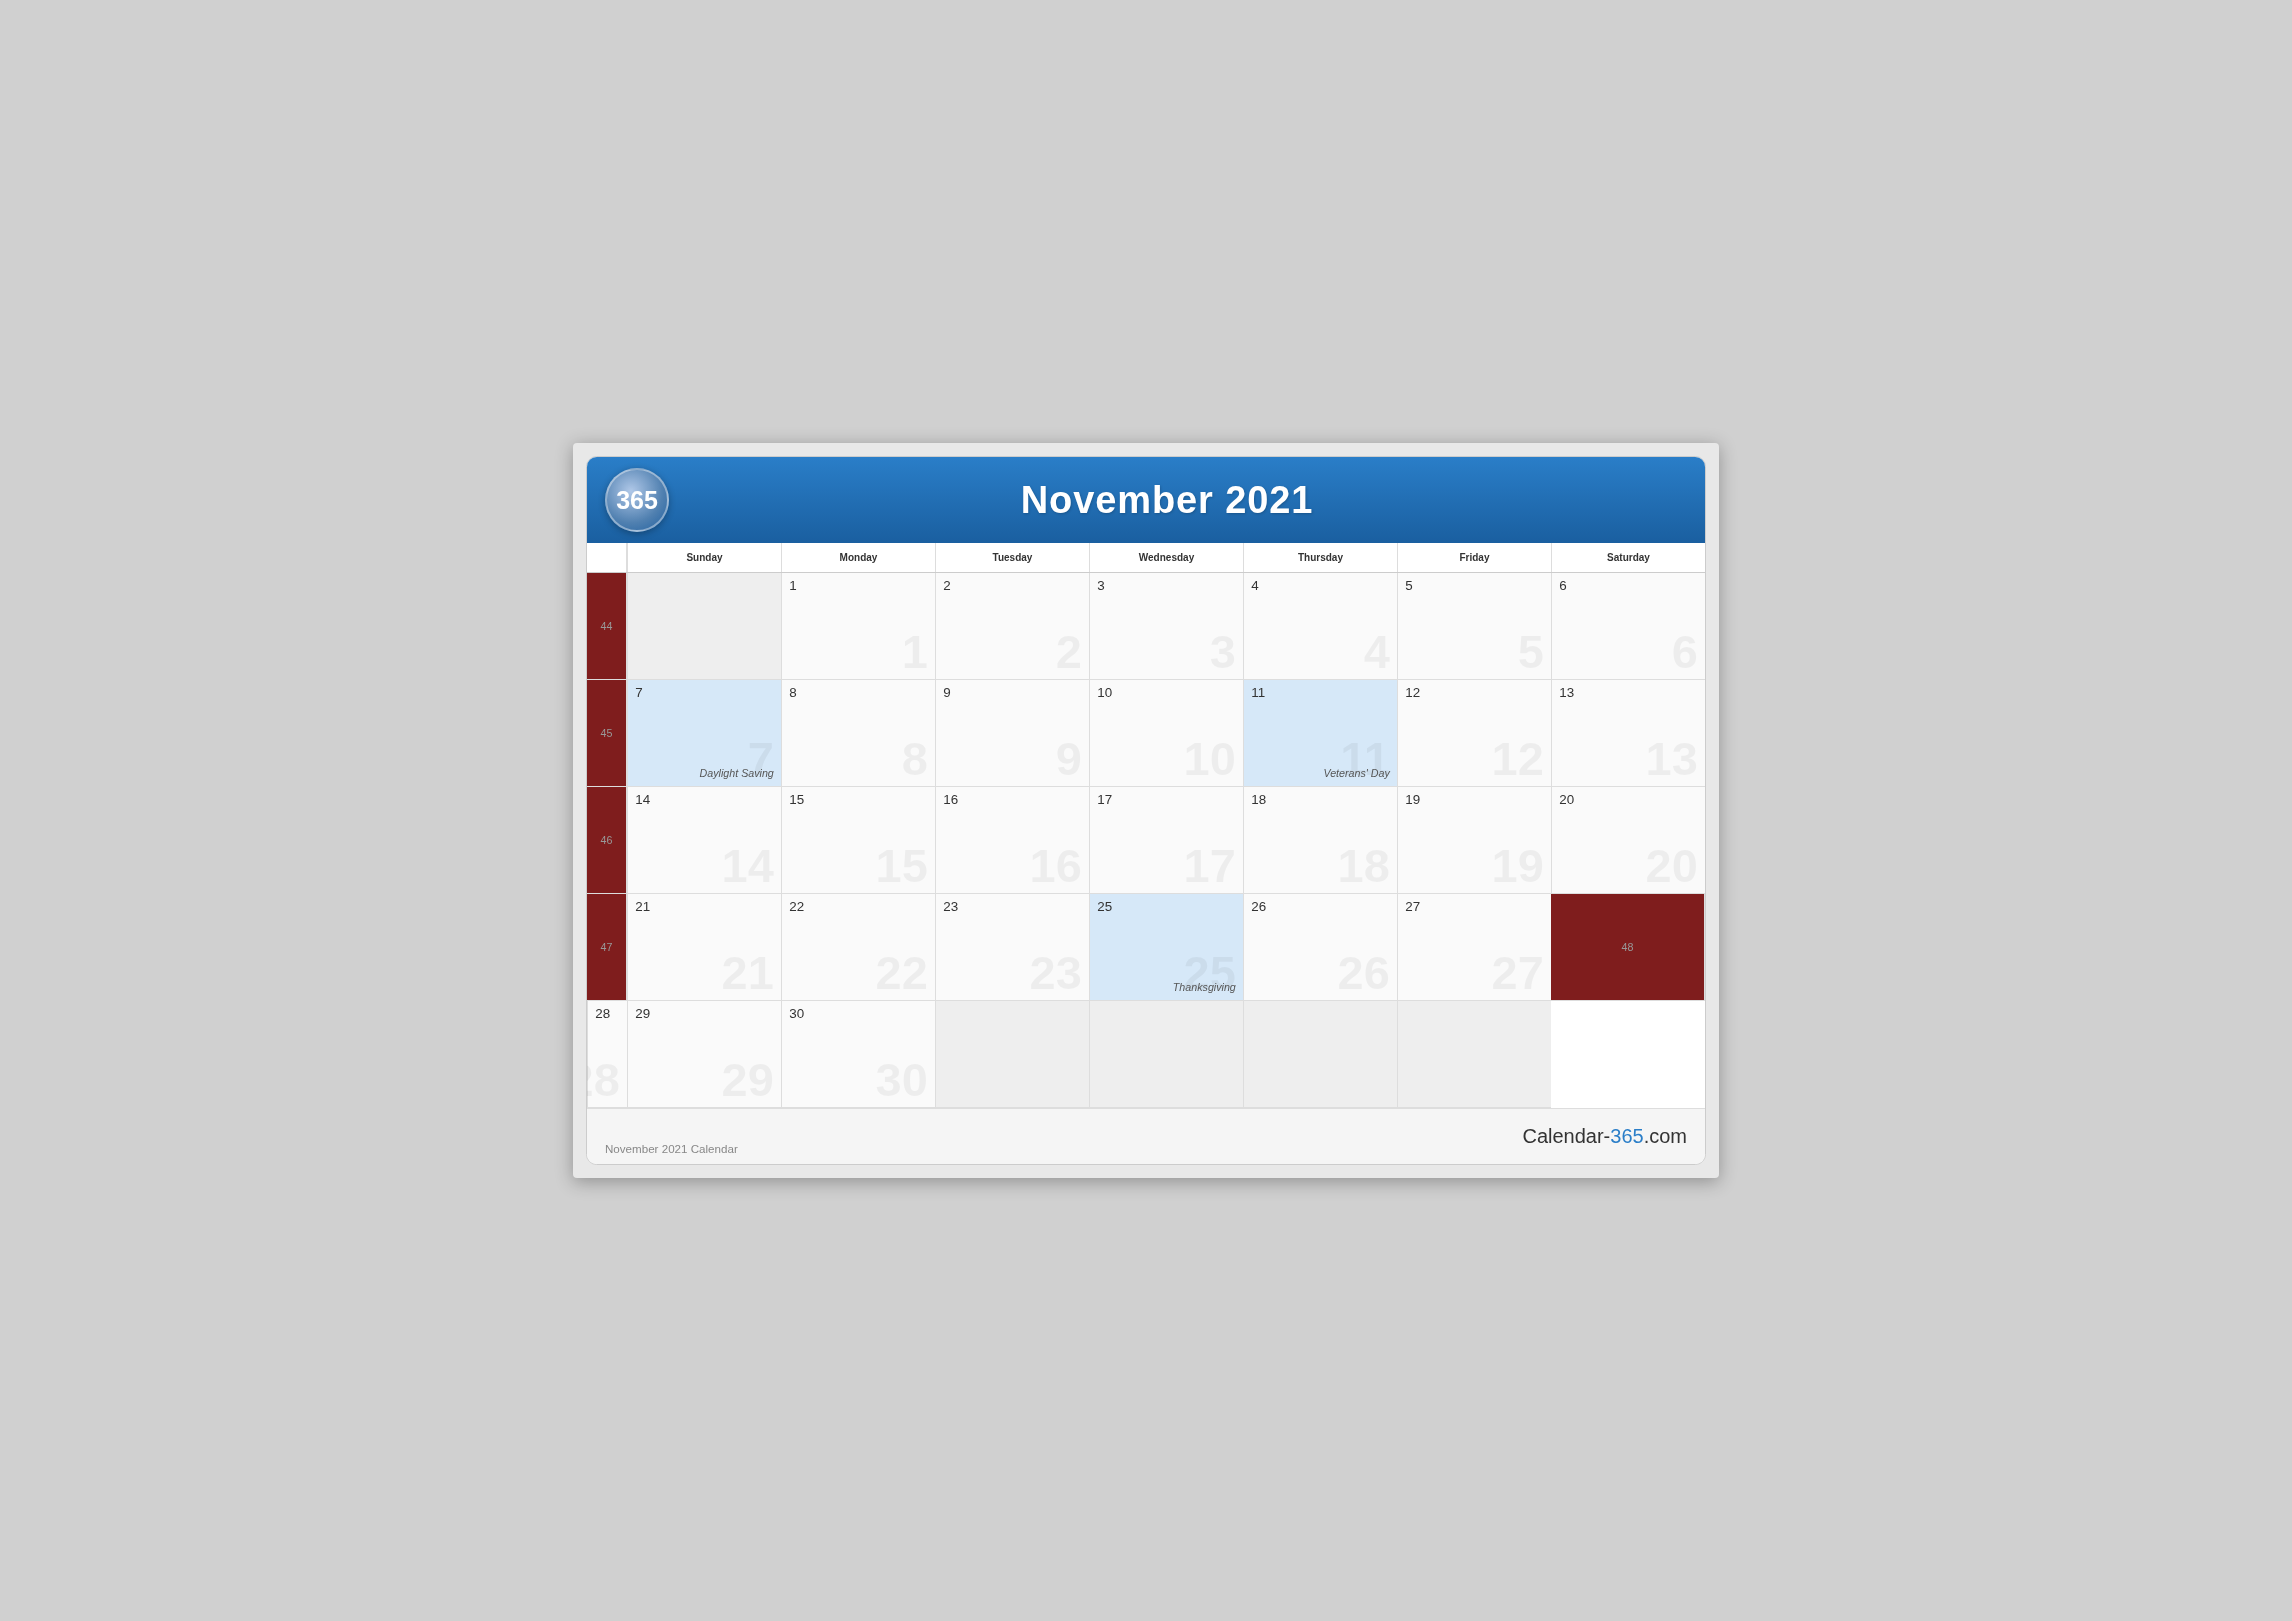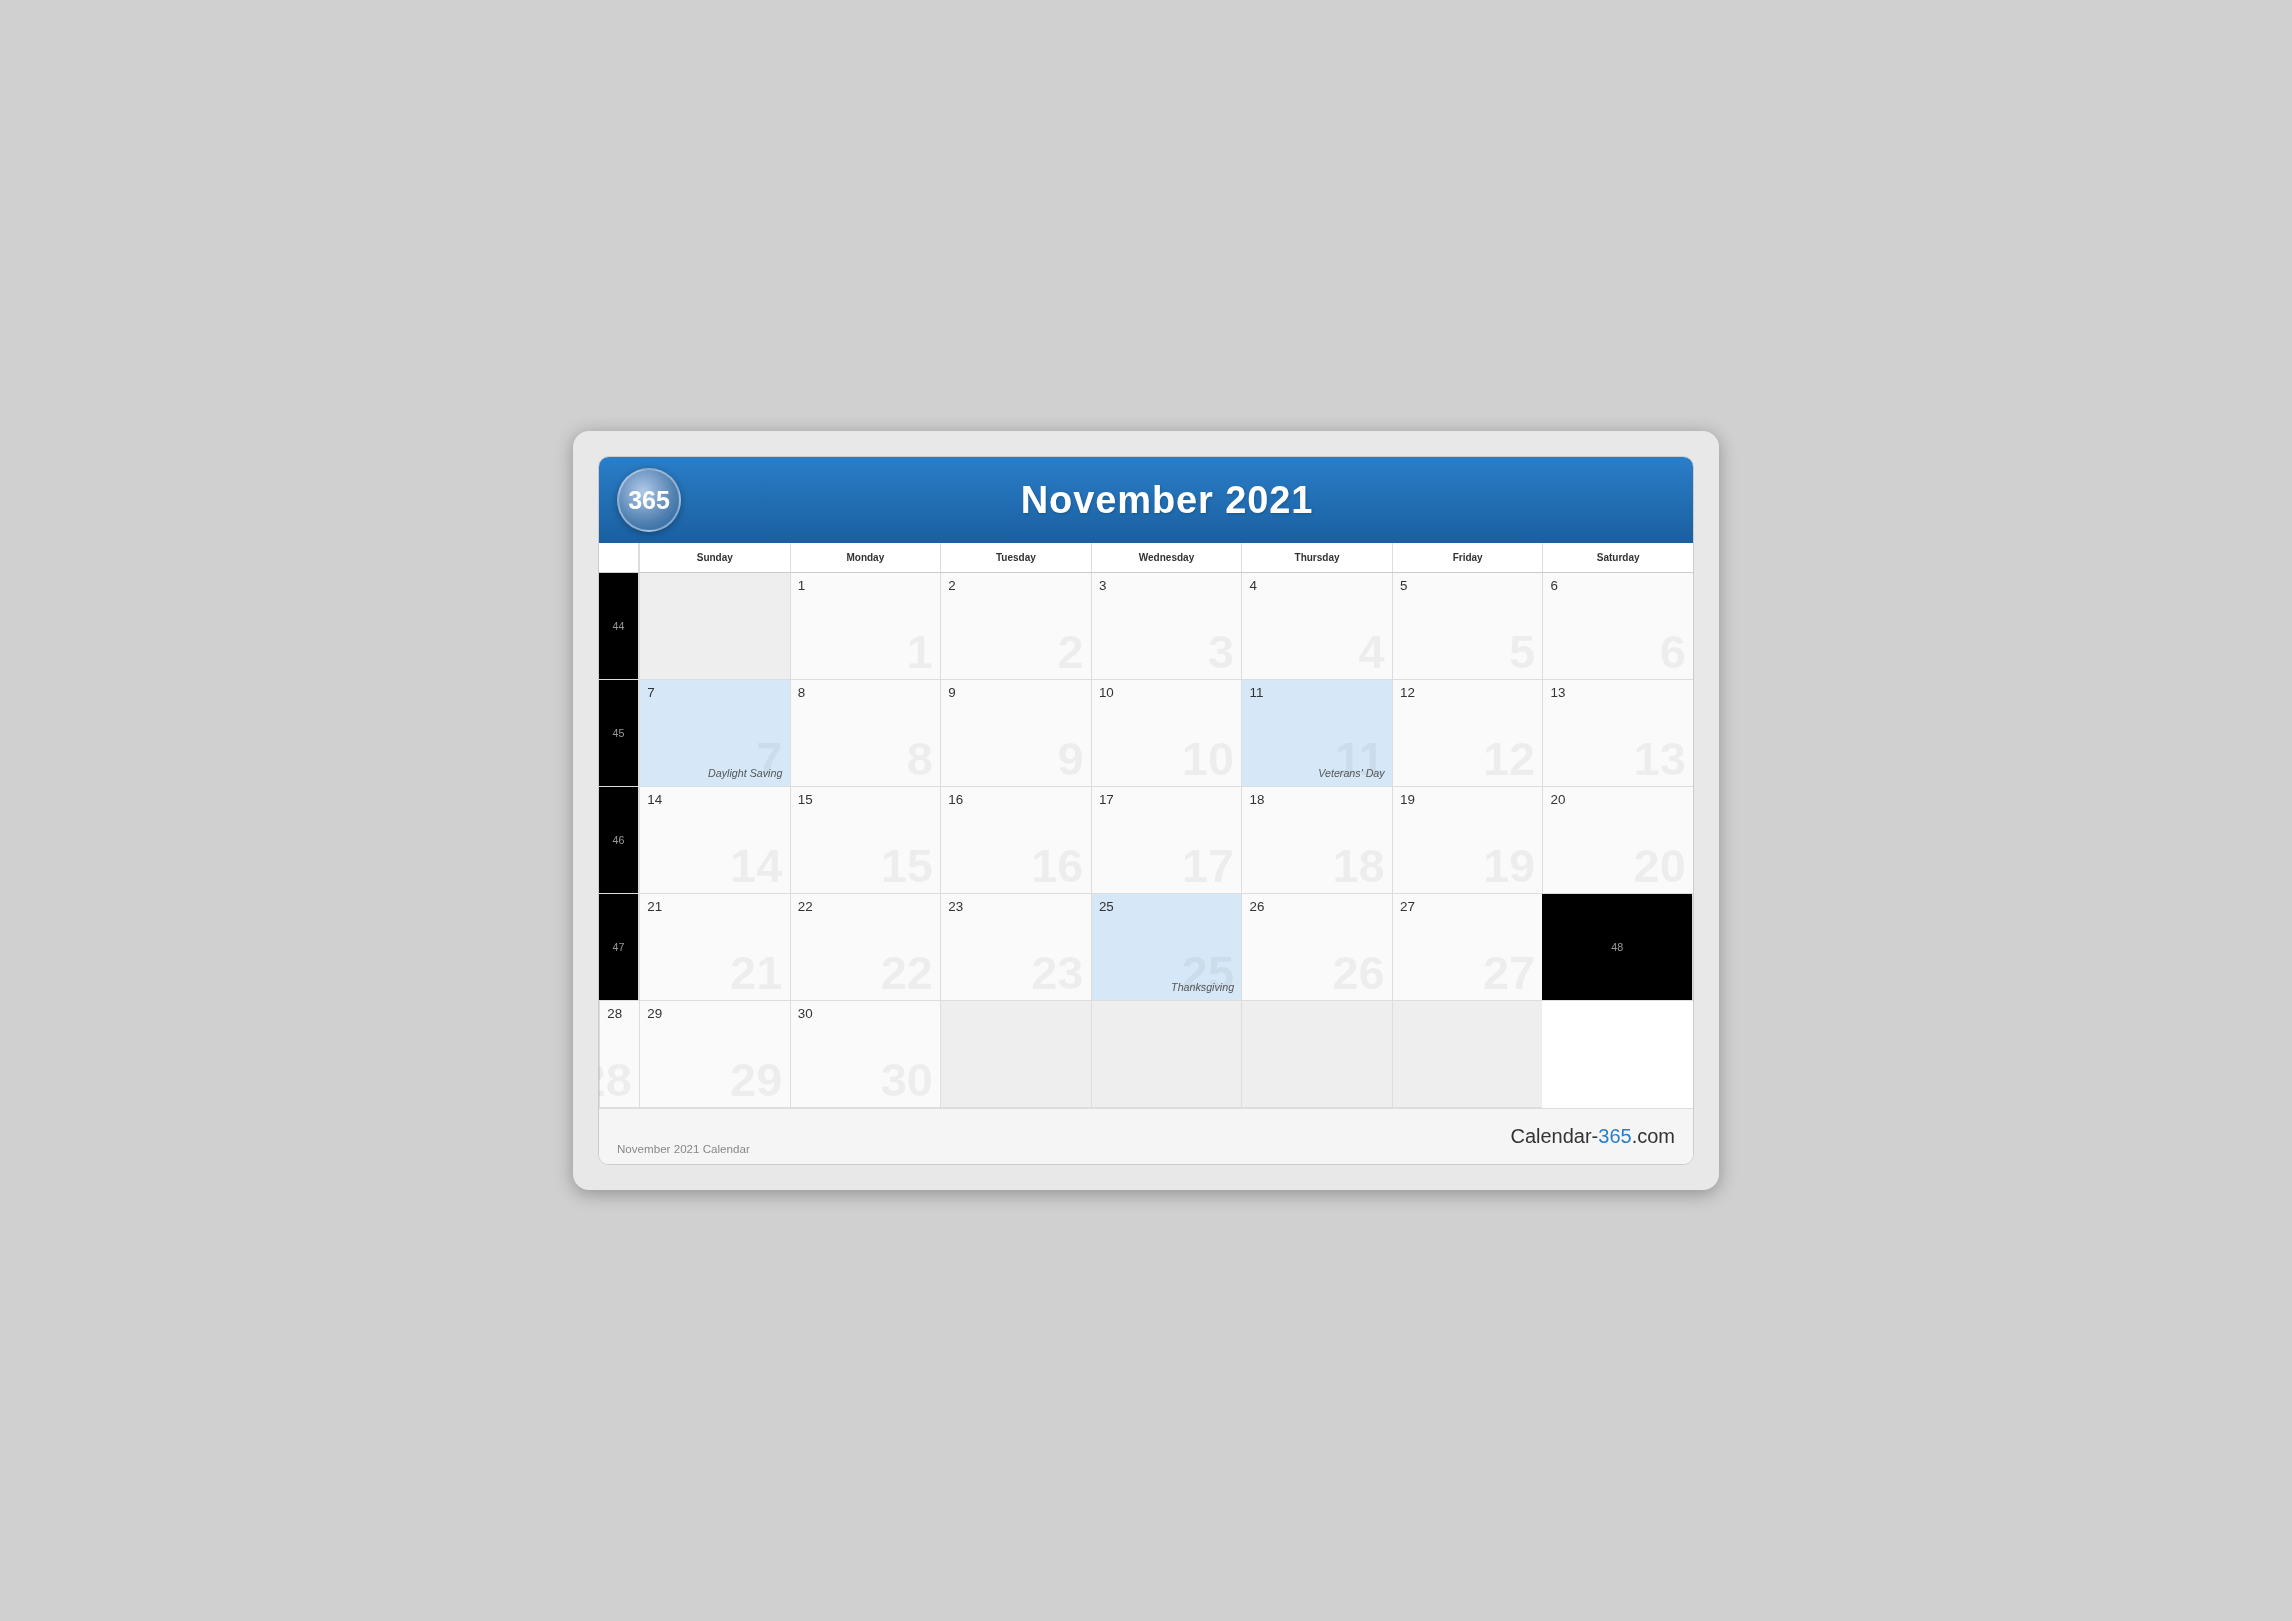--- a/index.html
+++ b/index.html
@@ -8,22 +8,22 @@
       font-family: Arial, Helvetica, sans-serif;
       display: flex;
       flex-direction: column;
       align-items: center;
       justify-content: center;
       min-height: 100vh;
       padding: 18px;
     }
     .page-wrapper {
       background: #e8e8e8;
-      border-radius: 16px;
-      padding: 25px;
+      border-radius: 4px;
+      padding: 13px;
       width: 100%;
       max-width: 1146px;
       box-shadow: 0 3.6px 18px rgba(0,0,0,0.3);
     }
     .calendar-container {
       background: #ffffff;
       border-radius: 10.7px;
       overflow: hidden;
       border: 0.9px solid #ccc;
     }
@@ -84,21 +84,21 @@
       grid-template-columns: 40px repeat(7, 1fr);
     }
     .week-num-cell {
       border-right: 0.9px solid #ddd;
       border-bottom: 0.9px solid #ddd;
       display: flex;
       align-items: center;
       justify-content: center;
       font-size: 10.7px;
       color: #999;
-      background: #000000;
+      background: #7f1d1d;
       min-height: 107px;
     }
     .day-cell {
       border-left: 0.9px solid #ddd;
       border-bottom: 0.9px solid #ddd;
       padding: 5.4px 7.2px;
       min-height: 107px;
       position: relative;
       background: #f4f4f4;
     }

